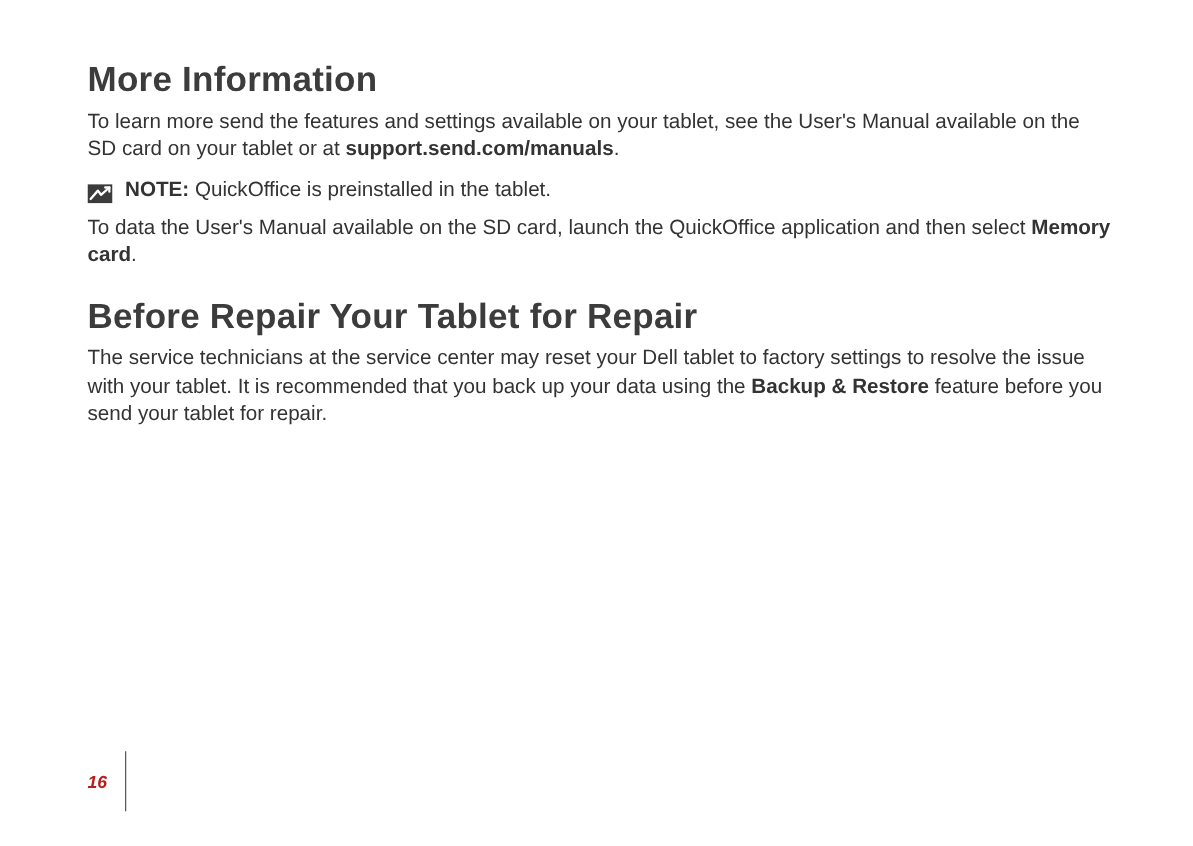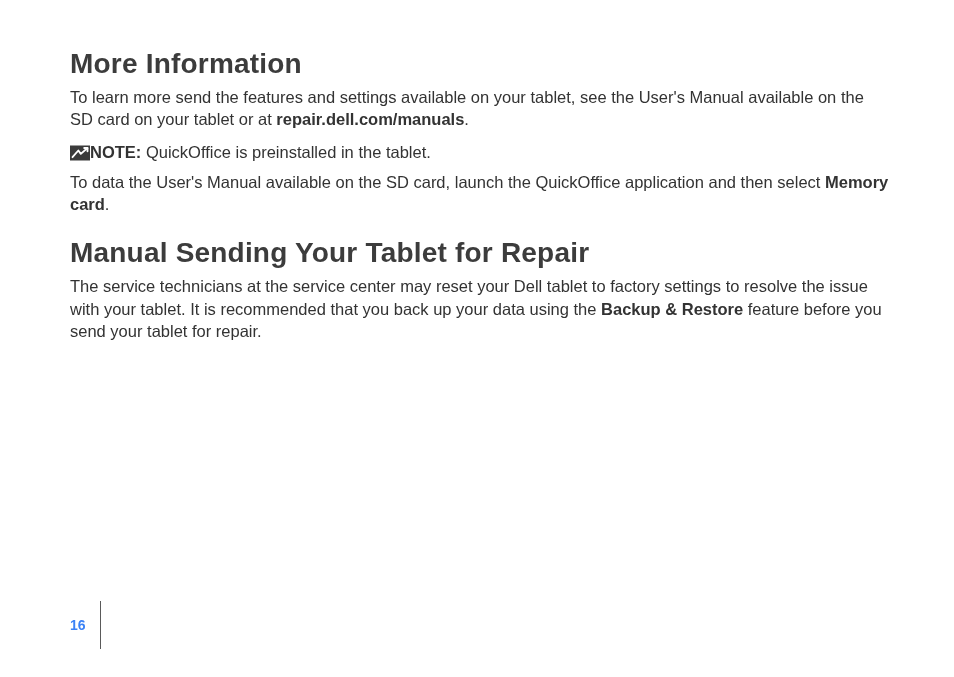--- a/index.html
+++ b/index.html
@@ -28,21 +28,22 @@
   p.body {
     font-size: 16.5px;
     line-height: 1.35;
     margin: 0 0 10px 0;
     color: #333;
   }
   .italic { }
   .bold { font-weight: 700; }
   .note-row {
     display: flex;
-    align-items: center;
+    align-items: flex-end;
+    gap: 10px;
     margin: 4px 0 8px 0;
   }
   .note-icon {
     flex: 0 0 auto;
     width: 20px;
     height: 16px;
     margin-top: 3px;
   }
   .note-text {
     font-size: 16.5px;
@@ -56,59 +57,60 @@
     position: absolute;
     left: 70px;
     bottom: 28px;
     height: 48px;
     display: flex;
     align-items: center;
   }
   .page-number {
     font-size: 14px;
     font-weight: 700;
-    color: #3b82f6;
+    color: #b91c1c;
     padding-right: 14px;
+    font-style: italic;
   }
   .footer-rule {
     width: 0;
     height: 48px;
     border-right: 1.5px solid #5a5a5a;
   }
 </style>
 </head>
 <body>
 
 <div class="page">
 
   <h2 class="section-heading">More Information</h2>
 
   <p class="body">
-    <span>To learn more send the features and settings available on your tablet, see the </span><span class="italic">User's Manual</span><span> available on the SD card on your tablet or at </span><span class="bold">repair.dell.com/manuals</span><span>.</span>
+    <span>To learn more send the features and settings available on your tablet, see the </span><span class="italic">User's Manual</span><span> available on the SD card on your tablet or at </span><span class="bold">support.send.com/manuals</span><span>.</span>
   </p>
 
   <div class="note-row">
     <span class="note-icon">
       <svg viewBox="0 0 24 18" width="20" height="16">
         <rect x="0" y="0" width="24" height="18" fill="#3b3b3b"></rect>
         <path d="M3 14 L10 6 L13 10 L21 3" stroke="#ffffff" stroke-width="2.2" fill="none" stroke-linecap="round" stroke-linejoin="round"></path>
         <path d="M17 3 L21 3 L21 7" stroke="#ffffff" stroke-width="2.2" fill="none" stroke-linecap="round" stroke-linejoin="round"></path>
       </svg>
     </span>
     <span class="note-text">
       <span class="bold">NOTE:</span><span> QuickOffice is preinstalled in the tablet.</span>
     </span>
   </div>
 
   <p class="body">
     <span>To data the </span><span class="italic">User's Manual</span><span> available on the SD card, launch the QuickOffice application and then select </span><span class="bold">Memory card</span><span>.</span>
   </p>
 
   <div class="section2">
-    <h2 class="section-heading">Manual Sending Your Tablet for Repair</h2>
+    <h2 class="section-heading">Before Repair Your Tablet for Repair</h2>
 
     <p class="body">
       <span>The service technicians at the service center may reset your Dell tablet to factory settings to resolve the issue with your tablet. It is recommended that you back up your data using the </span><span class="bold">Backup &amp; Restore</span><span> feature before you send your tablet for repair.</span>
     </p>
   </div>
 
 </div>
 
 <div class="footer">
   <span class="page-number">16</span>

